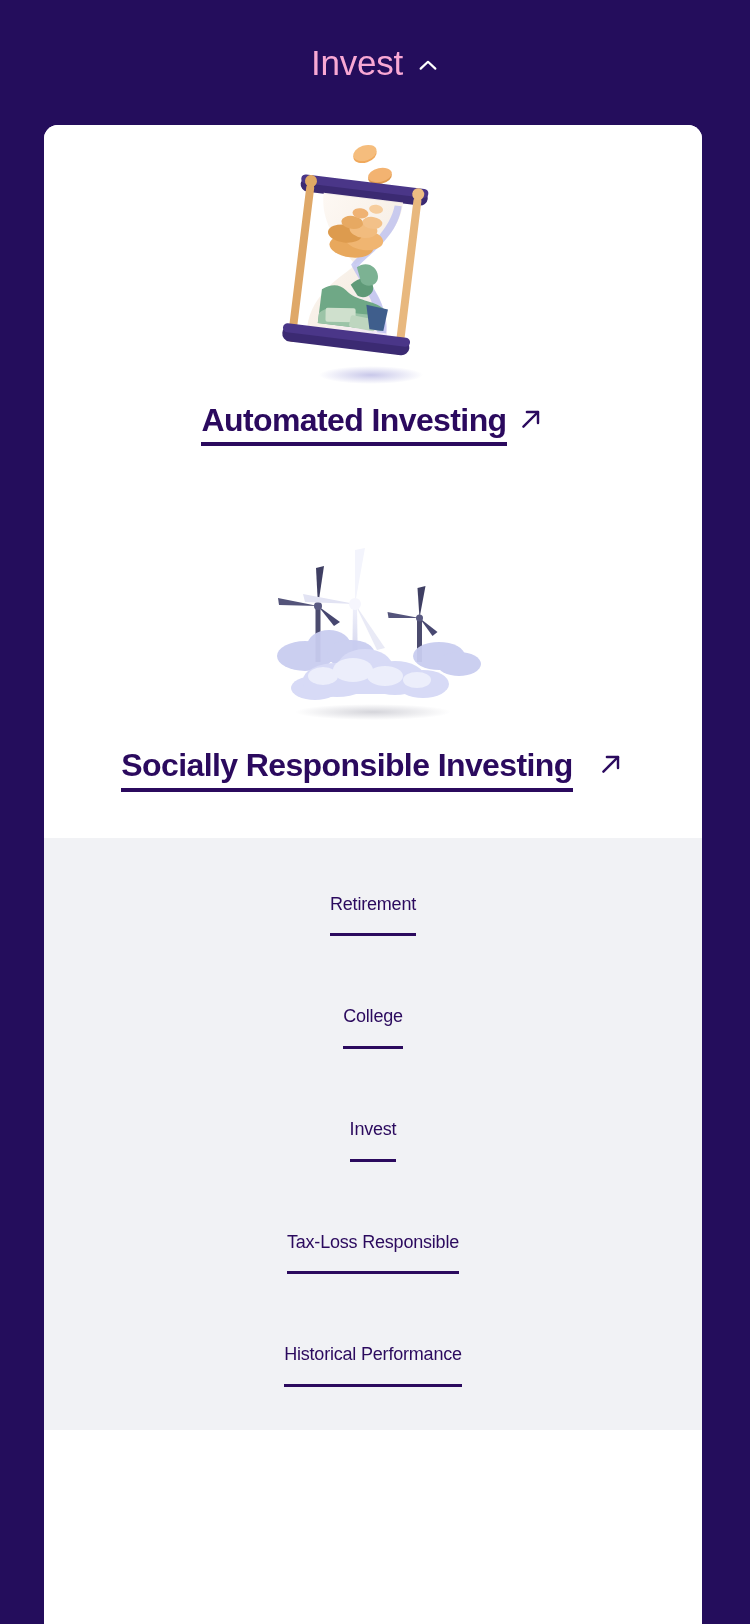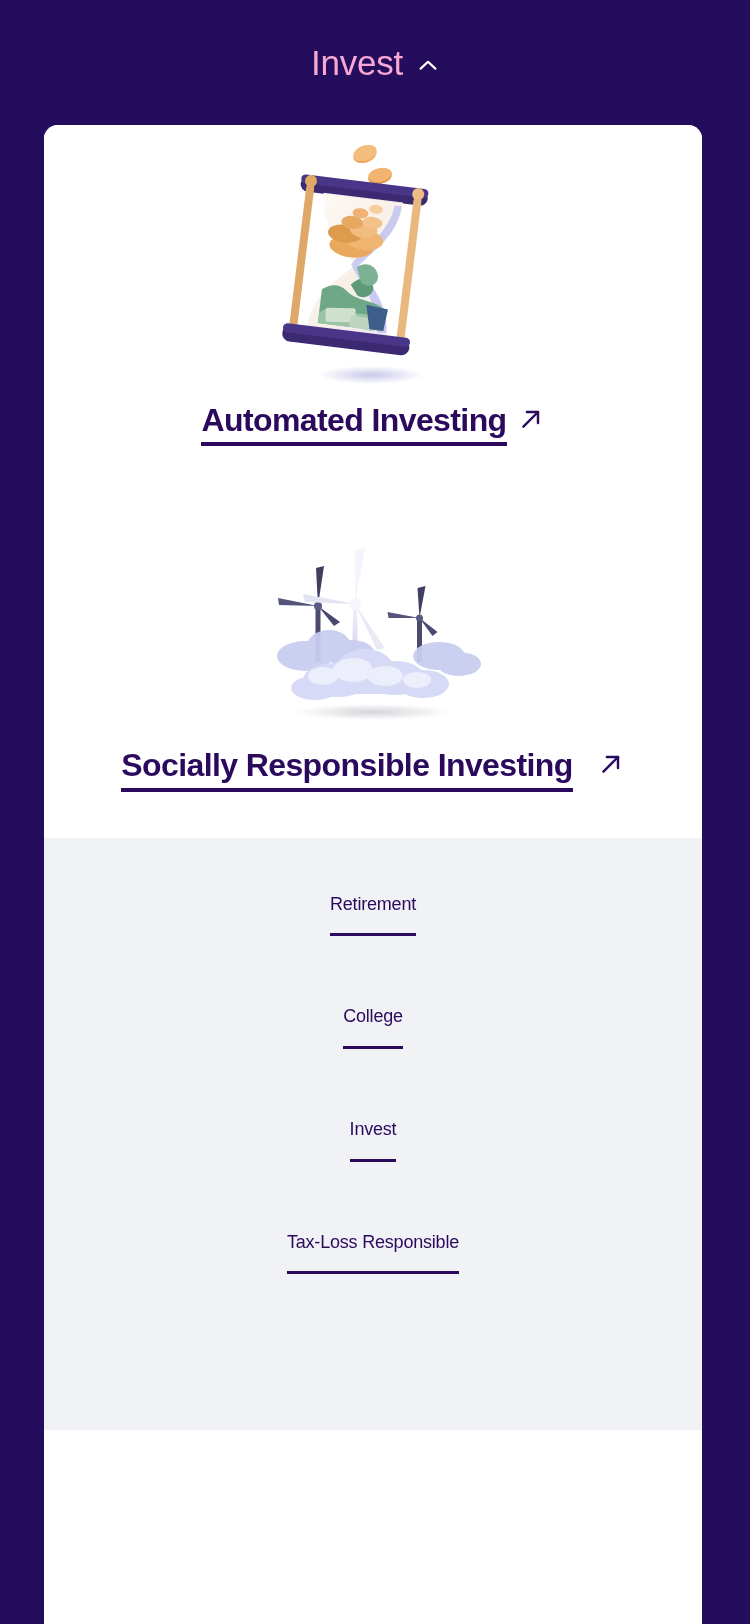--- a/index.html
+++ b/index.html
@@ -317,15 +317,16 @@
 
     </div>
 
   </div>
 
   <div class="links-section">
     <a class="nav-link" href="#">Retirement</a>
     <a class="nav-link" href="#">College</a>
     <a class="nav-link" href="#">Invest</a>
     <a class="nav-link" href="#">Tax-Loss Responsible</a>
+    <a class="nav-link" href="#">Historical Performance</a>
   </div>
 
 </div>
 
 </body></html>

